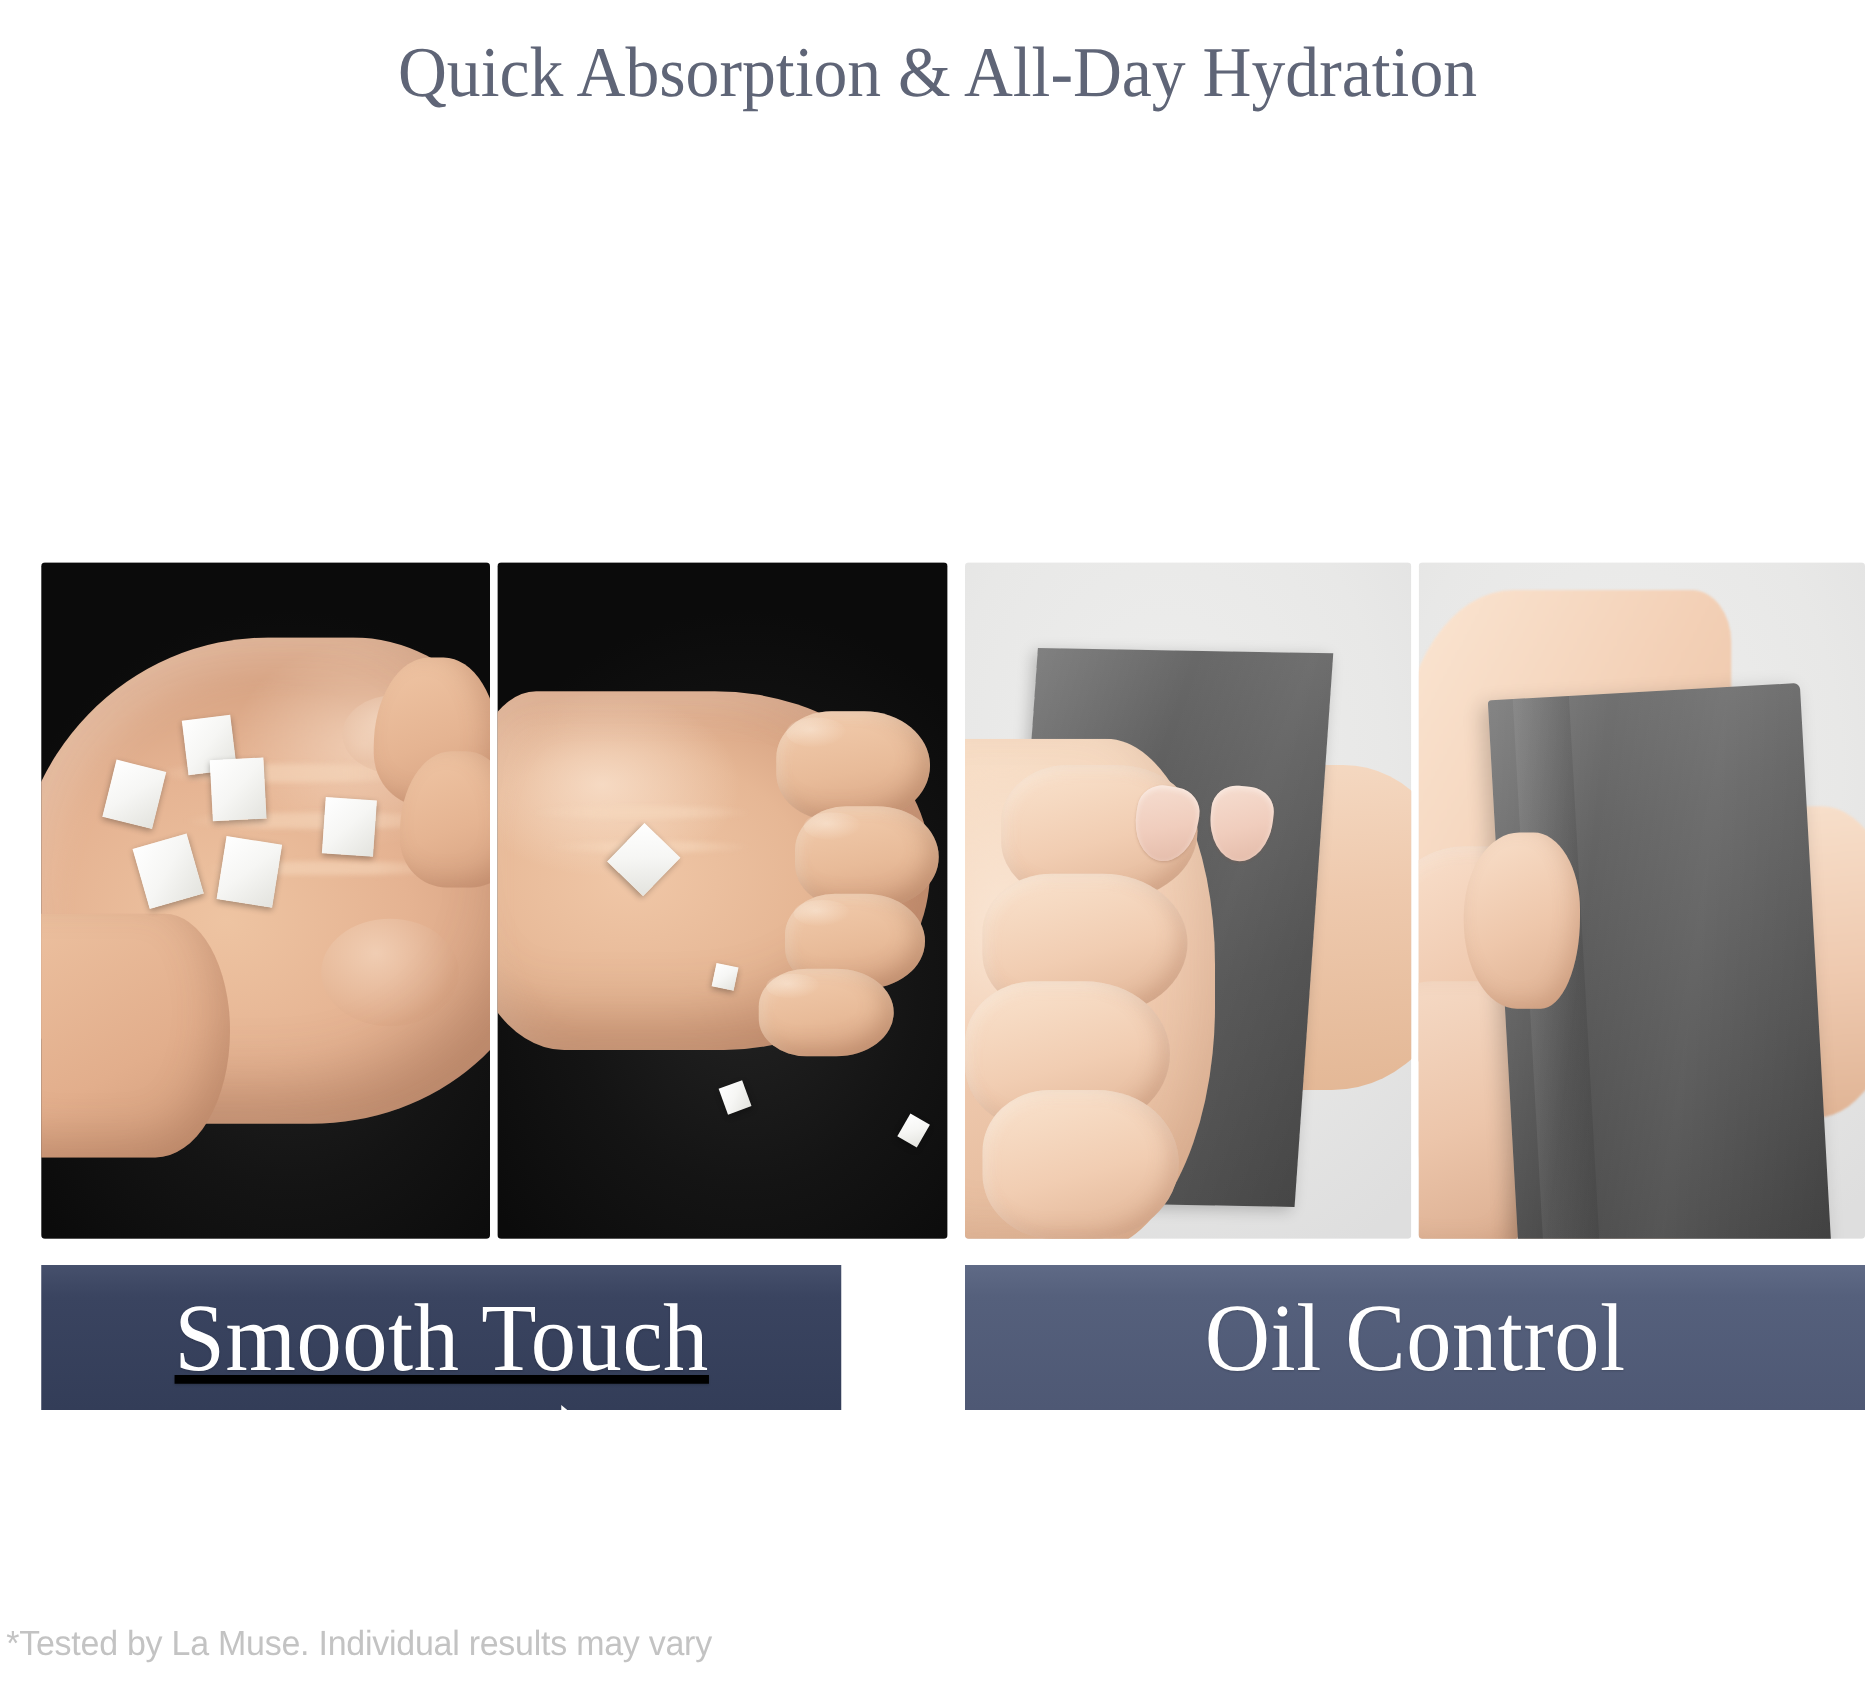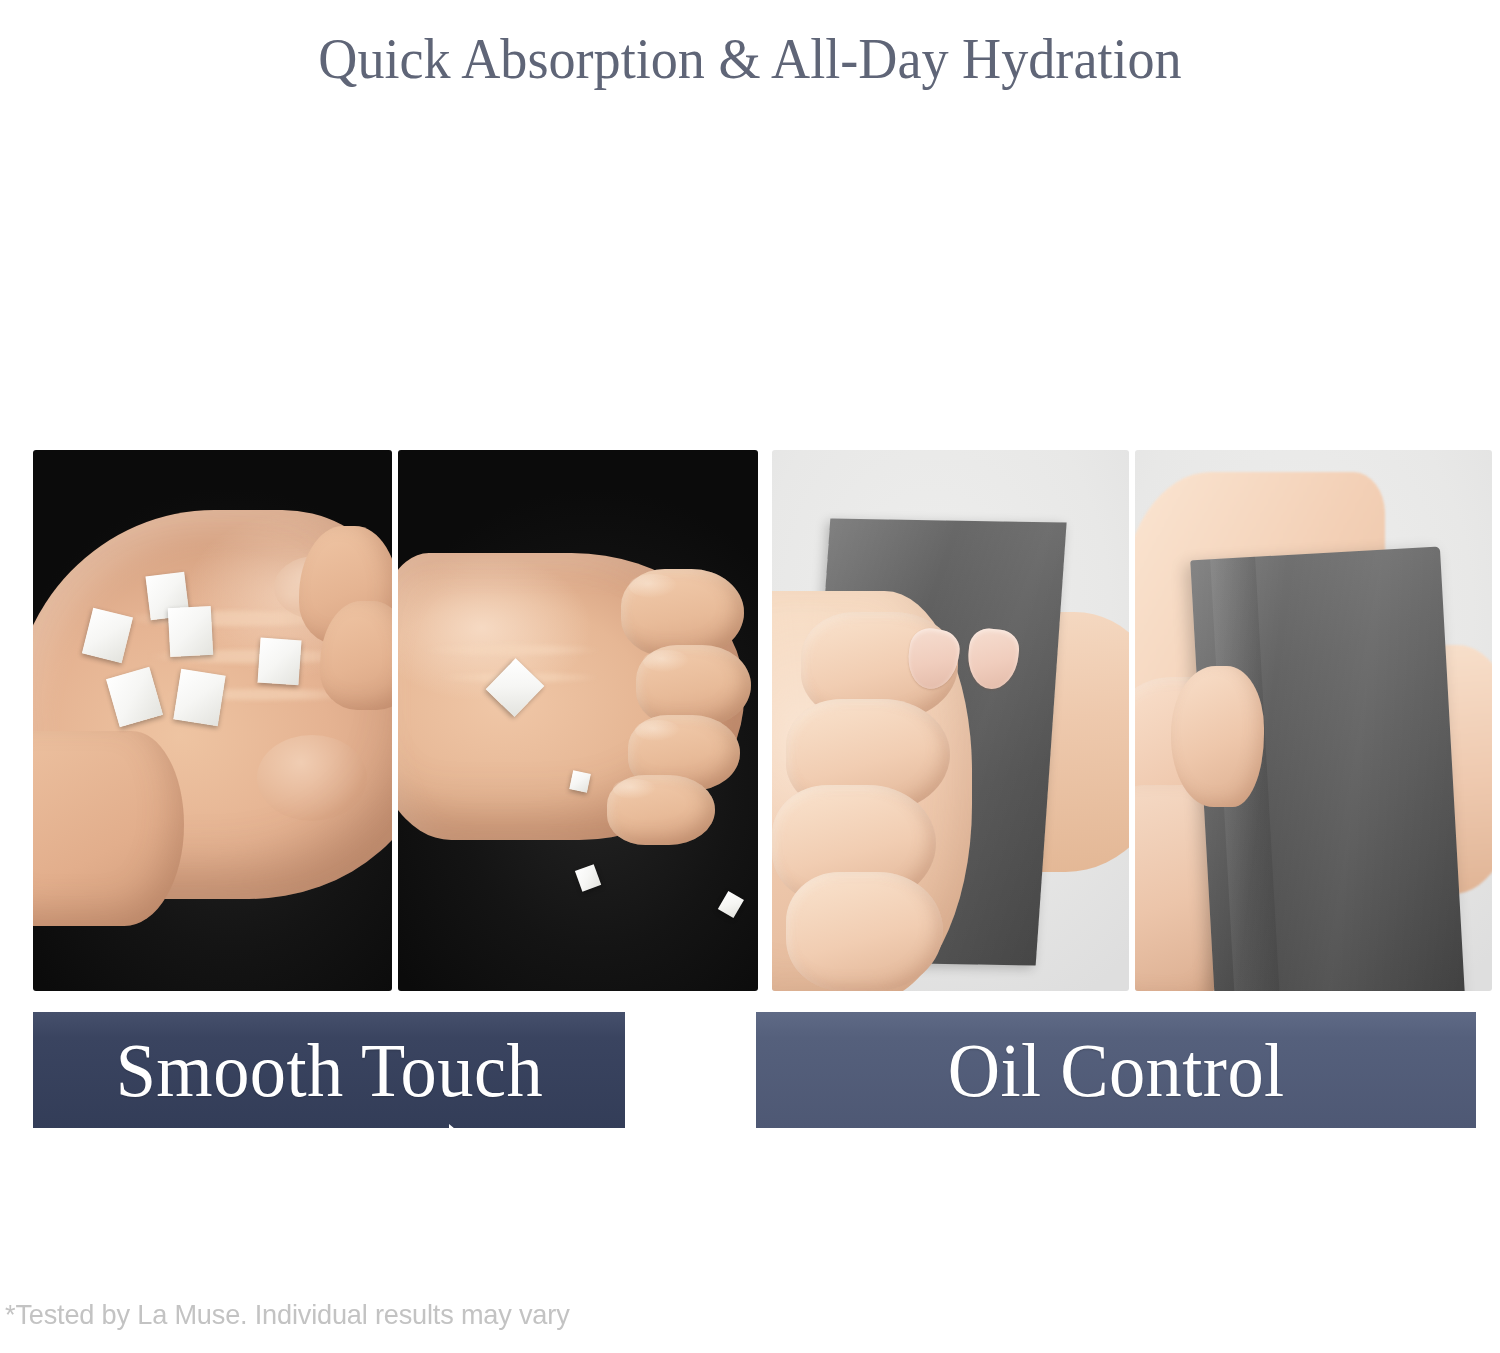--- a/index.html
+++ b/index.html
@@ -317,25 +317,26 @@
   .caption {
     position: absolute;
     top: 1012px;
     height: 116px;
     display: flex;
     align-items: center;
     justify-content: center;
   }
   .caption-left {
     left: 33px;
-    width: 592px;
+    width: 640px;
     background: linear-gradient(180deg, #46506c 0%, #3a4460 22%, #333d58 100%);
+    text-decoration: underline;
   }
   .caption-right {
-    left: 756px;
+    left: 772px;
     width: 720px;
     background: linear-gradient(180deg, #5f6a86 0%, #55607c 22%, #4e5874 100%);
   }
   .caption-label {
     font-family: "Liberation Serif", serif;
     color: #ffffff;
     font-size: 77px;
     line-height: 1;
     letter-spacing: 0.5px;
     transform: scaleX(0.94);

